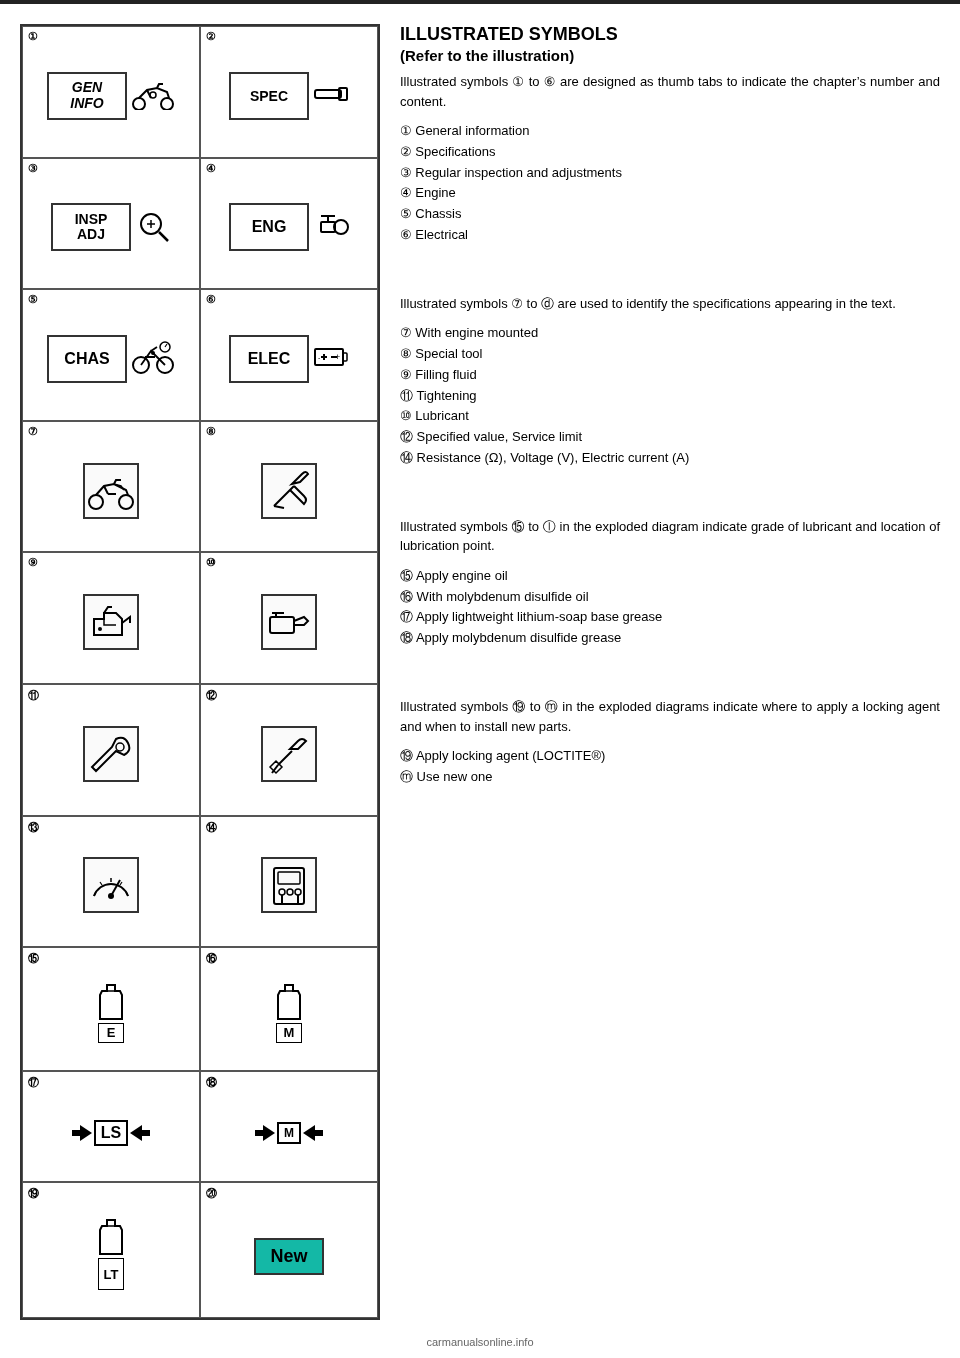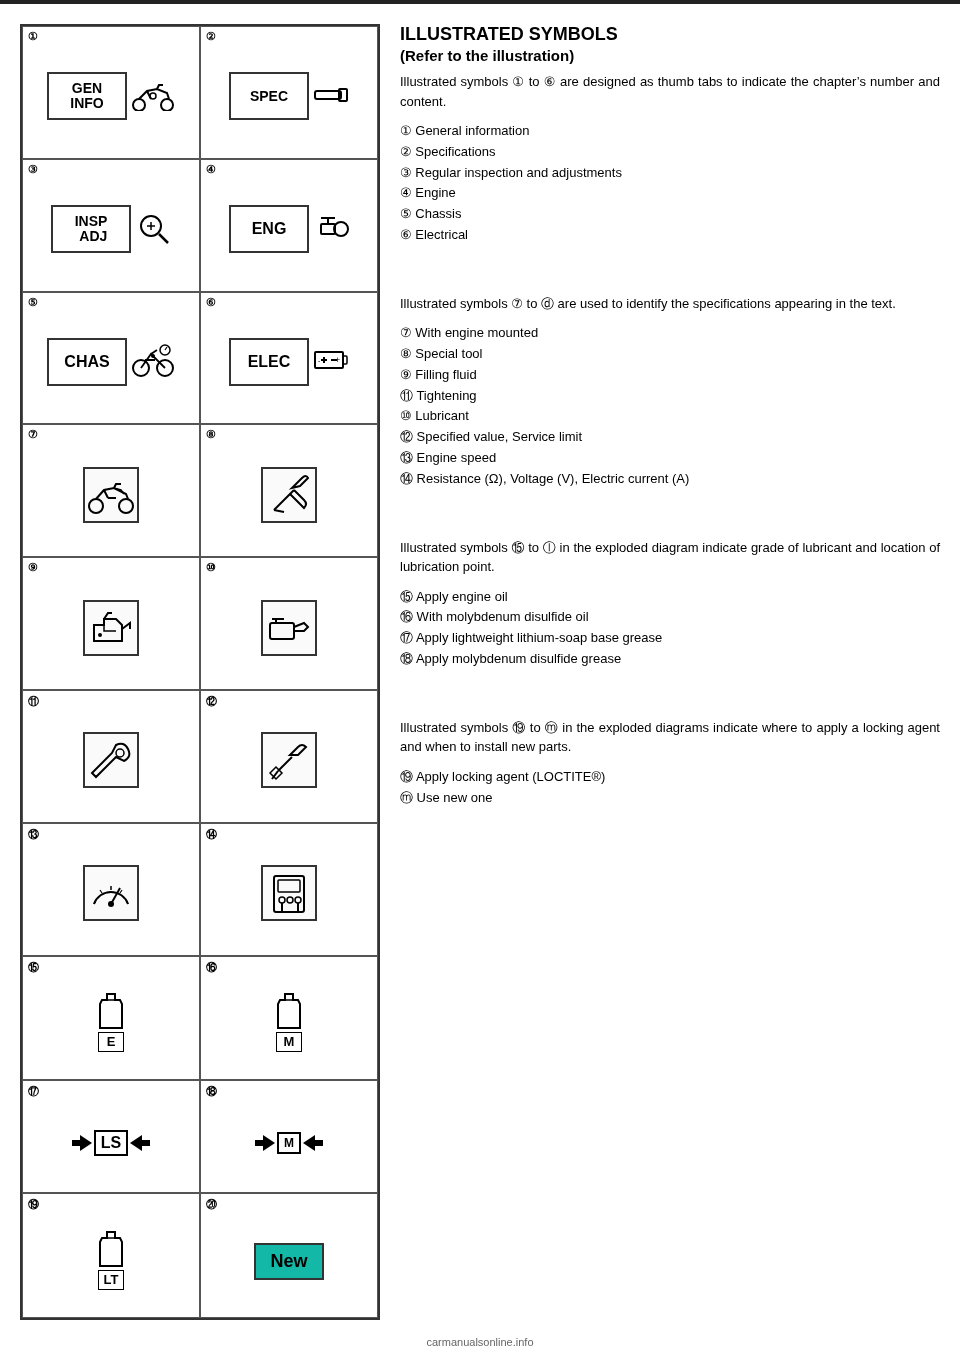--- a/index.html
+++ b/index.html
@@ -128,21 +128,21 @@
 <div class="page">
   <div class="top-border"></div>
   <div class="content-area">
 
     <div class="symbol-grid">
 
       <div class="cell">
         <span class="cell-num">①</span>
         <div style="display:flex;align-items:center;gap:4px;margin-top:8px;">
           <div class="sym-box">
-            <span style="font-size:14px;font-weight:bold;line-height:1.1;text-align:center;">GEN<br>INFO</span>
+            <span style="font-size:14px;font-weight:bold;line-height:1.1;text-align:center;font-style:italic;">GEN<br>INFO</span>
           </div>
           <div>
             <svg width="44" height="32" viewBox="0 0 44 32">
 
               <circle cx="8" cy="26" r="6" fill="none" stroke="#000" stroke-width="2"></circle>
               <circle cx="36" cy="26" r="6" fill="none" stroke="#000" stroke-width="2"></circle>
               <path d="M8 20 L16 12 L26 10 L36 14 L38 20 M16 12 L20 20 M26 10 L28 6 L32 6" fill="none" stroke="#000" stroke-width="2"></path>
               <circle cx="22" cy="17" r="3" fill="none" stroke="#000" stroke-width="1.5"></circle>
             </svg>
           </div>
@@ -162,21 +162,21 @@
               <rect x="26" y="8" width="8" height="12" rx="1" fill="none" stroke="#000" stroke-width="2"></rect>
             </svg>
           </div>
         </div>
       </div>
 
       <div class="cell">
         <span class="cell-num">③</span>
         <div style="display:flex;align-items:center;gap:4px;margin-top:8px;">
           <div class="sym-box">
-            <span style="font-size:14px;font-weight:bold;line-height:1.1;text-align:right;">INSP<br>ADJ</span>
+            <span style="font-size:14px;font-weight:bold;line-height:1.1;text-align:center;">INSP<br>ADJ</span>
           </div>
           <div>
             <svg width="36" height="36" viewBox="0 0 36 36">
               <circle cx="16" cy="16" r="10" fill="none" stroke="#000" stroke-width="2"></circle>
               <line x1="24" y1="24" x2="33" y2="33" stroke="#000" stroke-width="2.5"></line>
               <line x1="12" y1="16" x2="20" y2="16" stroke="#000" stroke-width="1.5"></line>
               <line x1="16" y1="12" x2="16" y2="20" stroke="#000" stroke-width="1.5"></line>
             </svg>
           </div>
         </div>
@@ -402,21 +402,21 @@
         </div>
       </div>
 
       <div class="cell" style="min-height:80px;">
         <span class="cell-num">⑲</span>
         <div style="display:flex;flex-direction:column;align-items:center;margin-top:8px;">
           <svg width="34" height="40" viewBox="0 0 34 40">
             <path d="M13 2 L21 2 L21 8 L26 8 L28 12 L28 36 L6 36 L6 12 L8 8 L13 8 Z" fill="none" stroke="#000" stroke-width="2"></path>
             <line x1="13" y1="8" x2="21" y2="8" stroke="#000" stroke-width="1.5"></line>
           </svg>
-          <div style="border:1px solid #000;width:26px;height:20px;display:flex;align-items:center;justify-content:center;font-weight:bold;font-size:13px;">LT</div>
+          <div style="border:1px solid #000;width:26px;height:32px;display:flex;align-items:center;justify-content:center;font-weight:bold;font-size:13px;">LT</div>
         </div>
       </div>
 
       <div class="cell" style="min-height:80px;">
         <span class="cell-num">⑳</span>
         <div style="margin-top:12px;">
           <div class="new-box">
             <span>New</span>
           </div>
         </div>
@@ -440,21 +440,20 @@
       <div class="spacer"></div>
 
       <p class="desc-text">Illustrated symbols ⑦ to ⓓ are used to identify the specifications appearing in the text.</p>
       <ul class="desc-list">
         <li>⑦ With engine mounted</li>
         <li>⑧ Special tool</li>
         <li>⑨ Filling fluid</li>
         <li>⑪ Tightening</li>
         <li>⑩ Lubricant</li>
         <li>⑫ Specified value, Service limit</li>
-        <li>⑬ Engine speed</li>
         <li>⑭ Resistance (Ω), Voltage (V), Electric current (A)</li>
       </ul>
 
       <div class="spacer"></div>
 
       <p class="desc-text">Illustrated symbols ⑮ to ⓛ in the exploded diagram indicate grade of lubricant and location of lubrication point.</p>
       <ul class="desc-list">
         <li>⑮ Apply engine oil</li>
         <li>⑯ With molybdenum disulfide oil</li>
         <li>⑰ Apply lightweight lithium-soap base grease</li>

